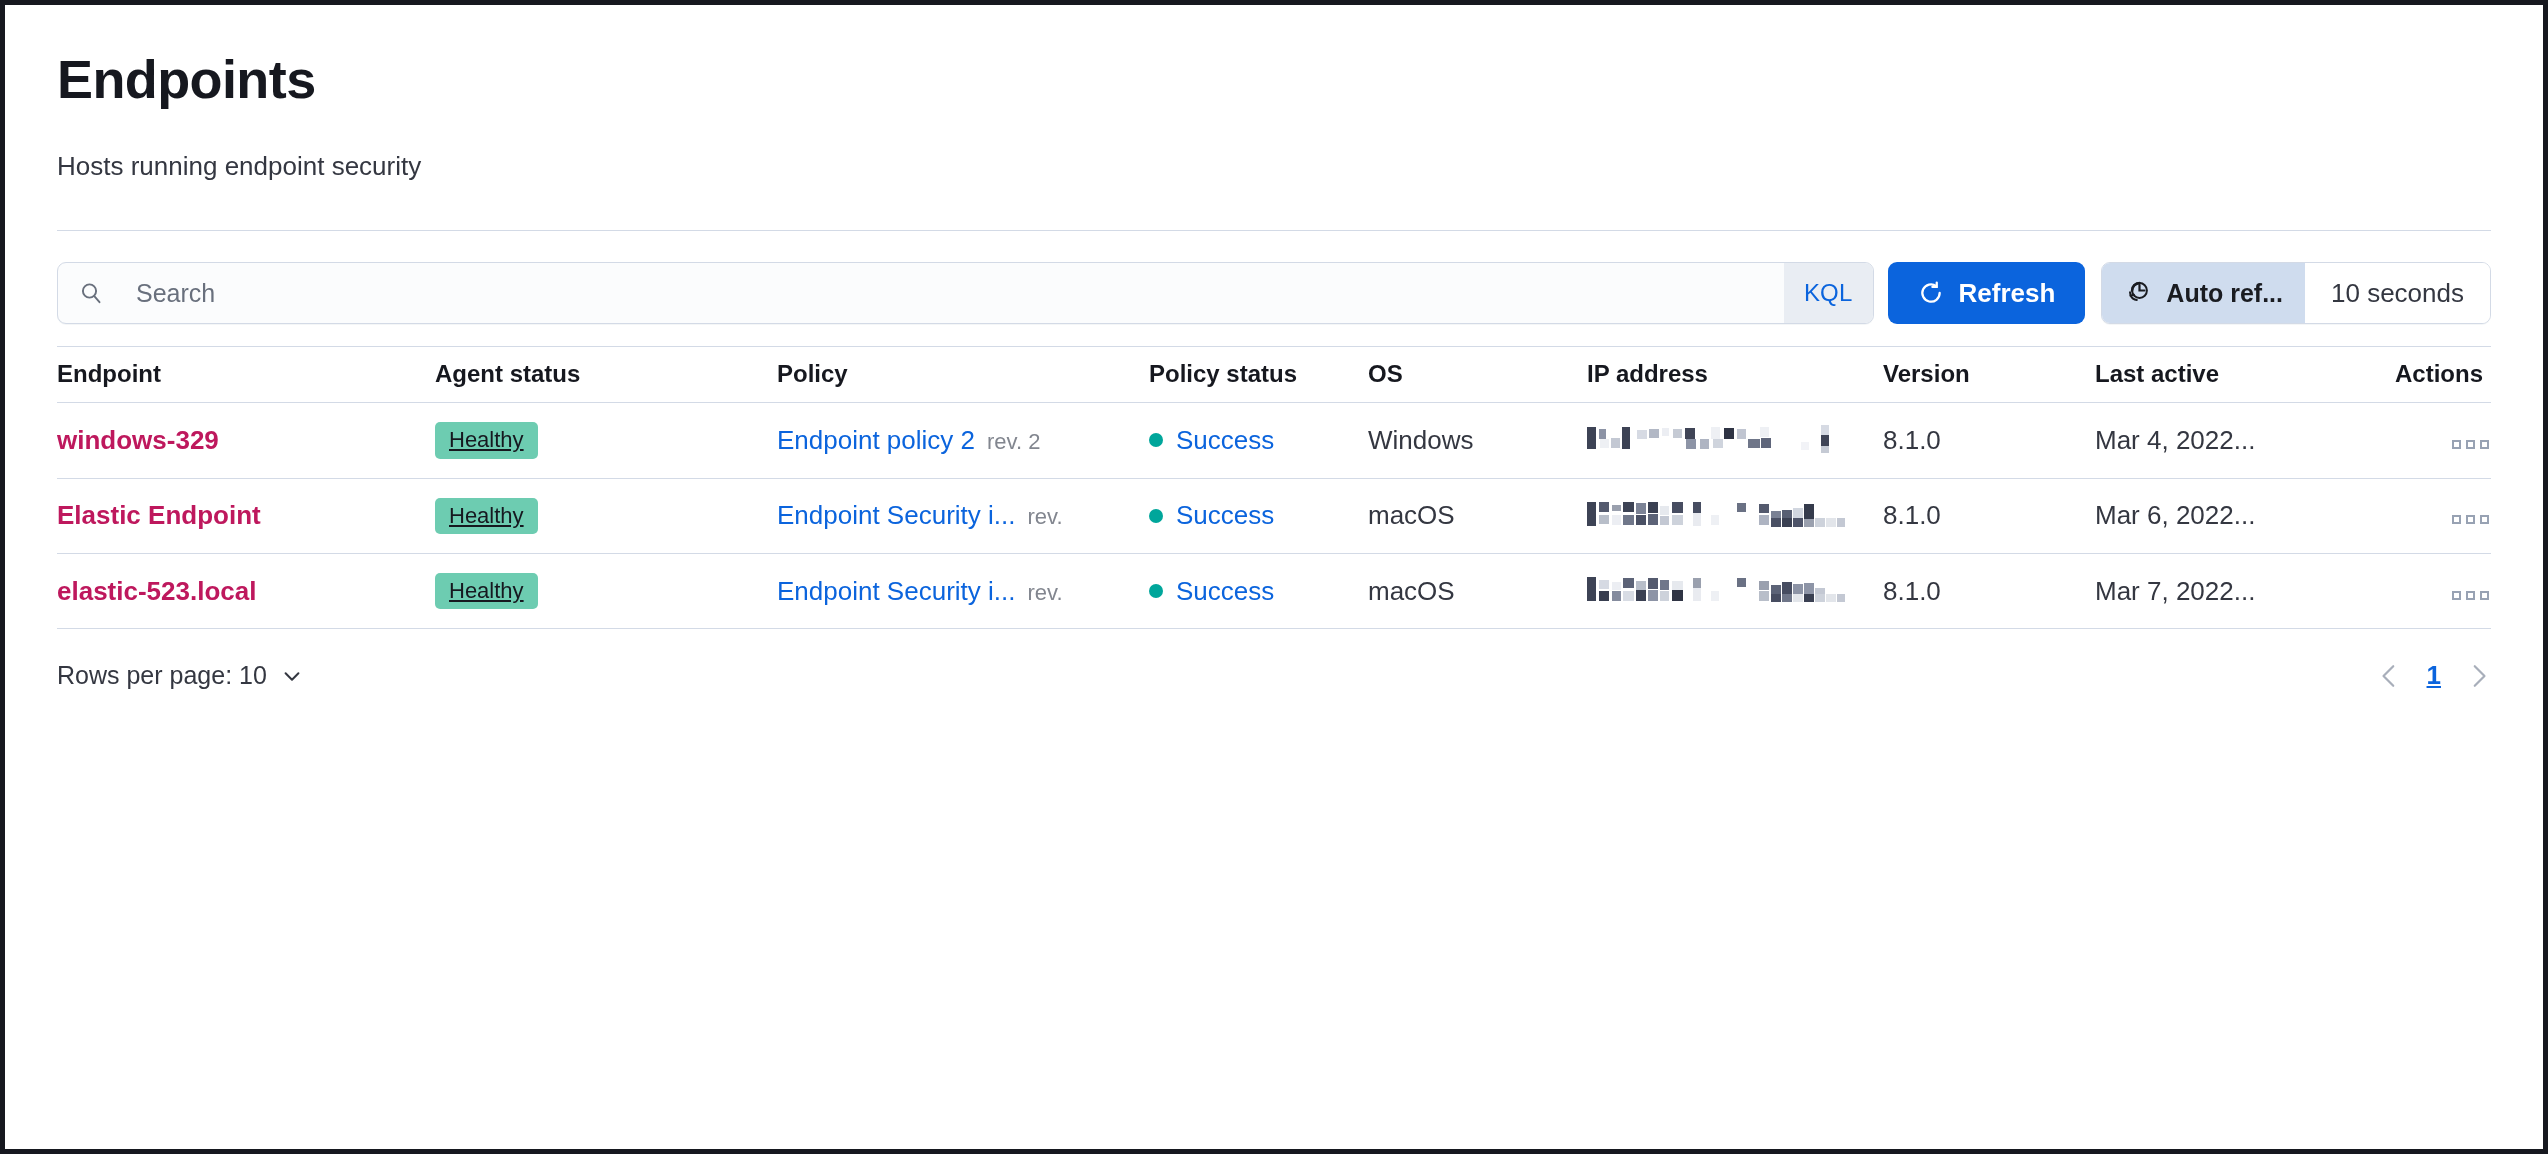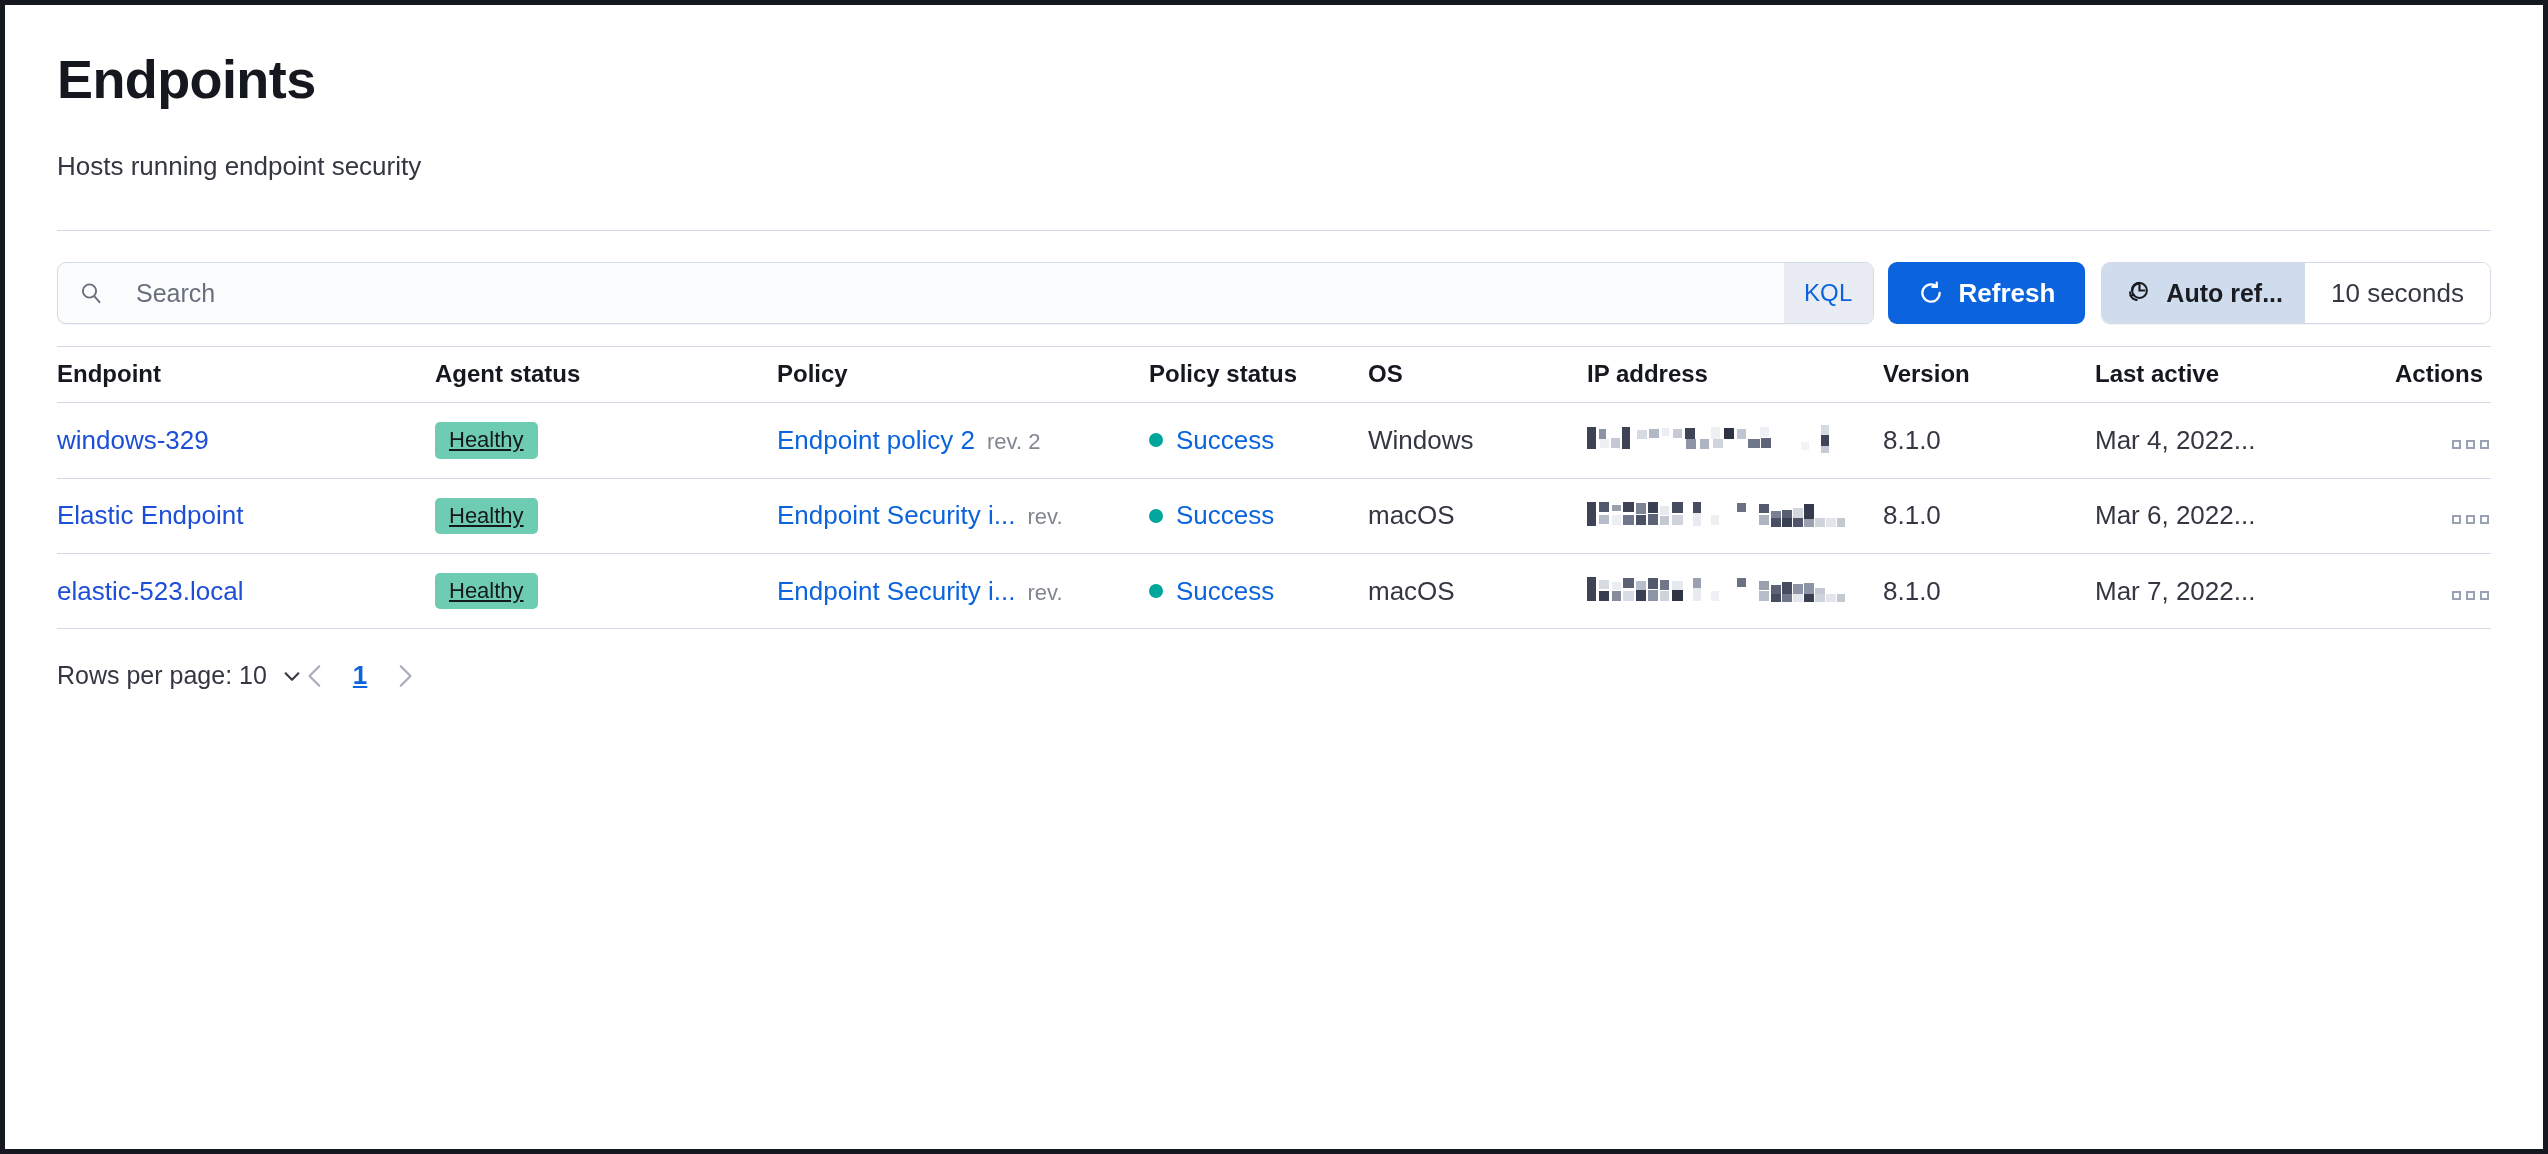--- a/index.html
+++ b/index.html
@@ -199,25 +199,25 @@
   th.col-agent, td.col-agent { width: 342px; }
   th.col-policy, td.col-policy { width: 372px; }
   th.col-pstatus, td.col-pstatus { width: 219px; }
   th.col-os, td.col-os { width: 219px; }
   th.col-ip, td.col-ip { width: 296px; }
   th.col-version, td.col-version { width: 212px; }
   th.col-lastactive, td.col-lastactive { width: 300px; }
   th.col-actions, td.col-actions { width: auto; text-align: right; }
 
   .link {
-    color: #1d4ed8;
+    color: #be185d;
     font-size: 26px;
     text-decoration: none;
     cursor: pointer;
-    font-weight: normal;
+    font-weight: bold;
     margin-top: 24px;
   }
 
   .badge-healthy {
     display: inline-block;
     background: #6dccb1;
     color: #16181f;
     font-size: 22px;
     font-weight: normal;
     border-radius: 5px;
@@ -289,21 +289,21 @@
     height: 9px;
     border: 2px solid #98a2b3;
     box-sizing: border-box;
     display: block;
   }
 
   
   .table-footer {
     display: flex;
     align-items: center;
-    justify-content: flex-start;
+    justify-content: space-between;
     margin-top: 31px;
   }
   .rows-per-page {
     display: flex;
     align-items: center;
     gap: 14px;
     font-size: 25px;
     color: #343741;
     cursor: pointer;
   }

